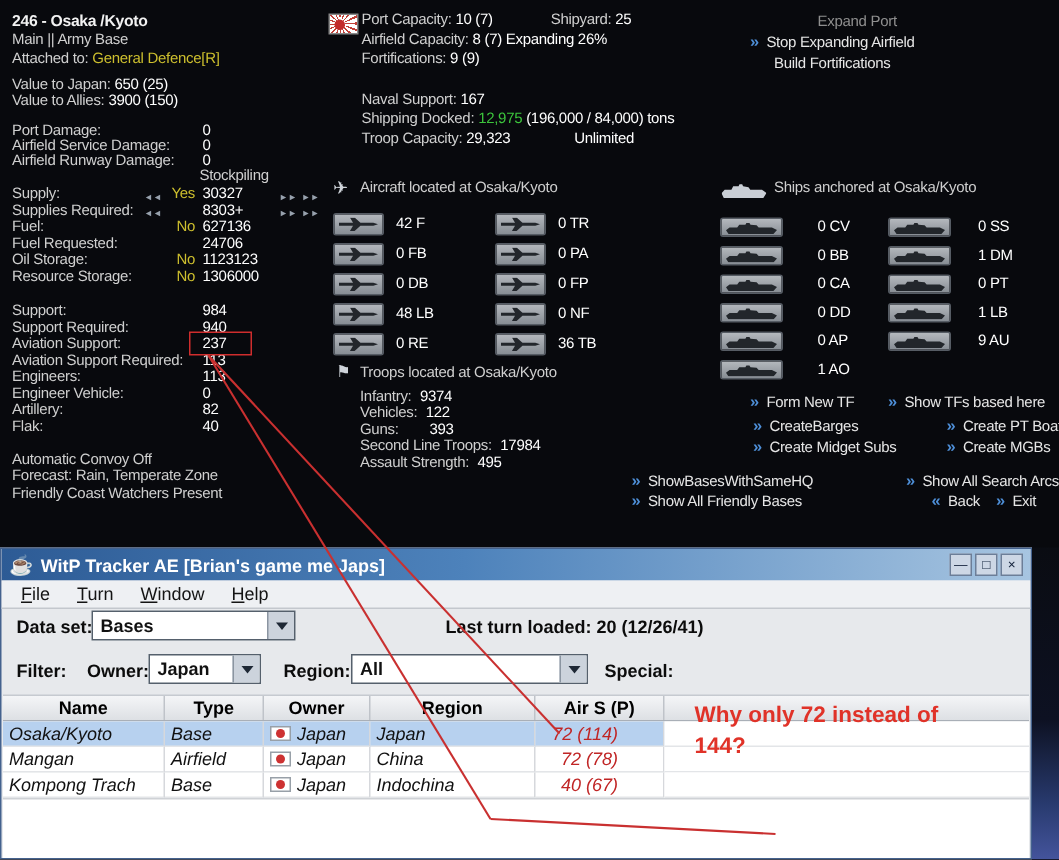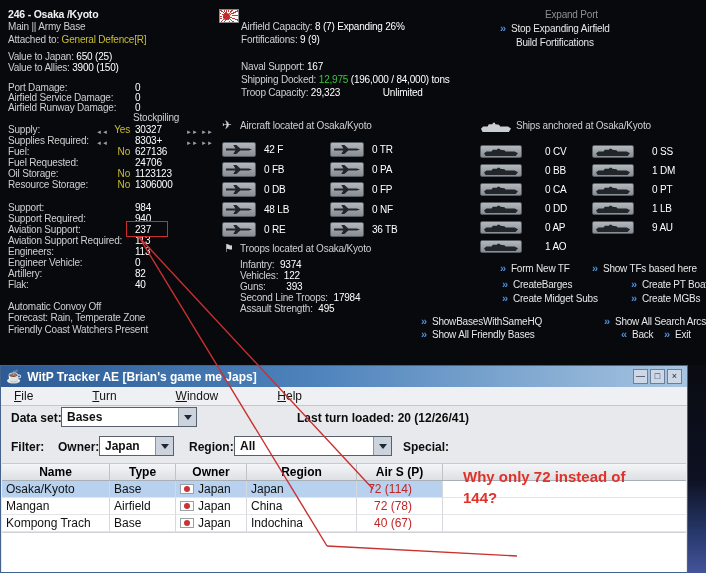--- a/index.html
+++ b/index.html
@@ -43,35 +43,35 @@
   
   .win{position:absolute;left:0;top:365px;width:688px;height:208px;background:#e7e9ec;
        border:1px solid #44628e;box-sizing:border-box;overflow:hidden;z-index:10;}
   .tbar{height:21px;background:linear-gradient(90deg,#2d5b95 0%,#4d82bb 45%,#a7c5e1 100%);
         display:flex;align-items:center;padding:0 5px;gap:5px;}
   .jico{color:#fff;font-size:13px;line-height:14px;}
   .ttxt{color:#fff;font-weight:bold;font-size:12px;white-space:nowrap;}
   .wbtns{margin-left:auto;display:flex;gap:2px;}
   .wbtn{width:15px;height:15px;background:#cdd7e5;border:1px solid #6c7e98;box-sizing:border-box;
         font-size:9px;line-height:13px;text-align:center;color:#14233c;cursor:pointer;}
-  .mbar{height:18px;background:#eef0f3;border-bottom:1px solid #c3c7cd;display:flex;align-items:center;padding-left:4px;gap:41px;}
+  .mbar{height:18px;background:#eef0f3;border-bottom:1px solid #c3c7cd;display:flex;align-items:center;padding-left:4px;}
   .mitem{display:inline-block;font-size:12px;color:#141414;padding:0 9px;cursor:pointer;}
   .mitem::first-letter{text-decoration:underline;}
   .blab{position:absolute;font-weight:bold;font-size:12px;color:#0c0c0c;white-space:nowrap;}
   .combo{position:absolute;height:20px;background:#fff;border:1px solid #55606c;box-sizing:border-box;cursor:pointer;}
   .cval{position:absolute;left:5px;top:2px;font-weight:bold;font-size:12px;color:#111;white-space:nowrap;}
   .carr{position:absolute;right:0;top:0;bottom:0;width:17px;background:#ccd3dc;border-left:1px solid #8b95a1;
         display:flex;align-items:center;justify-content:center;}
   .tri{width:0;height:0;border-left:4px solid transparent;border-right:4px solid transparent;border-top:5px solid #1e2835;}
   .thead{position:absolute;left:1px;top:97px;width:684px;height:18px;display:flex;box-sizing:border-box;
          background:linear-gradient(#f4f5f7,#dde0e4);border-top:1px solid #c6cad0;border-bottom:1px solid #a9afb7;}
   .th{border-right:1px solid #bfc3c9;font-weight:bold;font-size:12px;line-height:16px;text-align:center;box-sizing:border-box;}
   .thx{flex:1;border-right:none;}
   .tbody{position:absolute;left:1px;top:115px;width:684px;}
-  .trow{display:flex;height:17px;background:#fff;cursor:pointer;}
+  .trow{display:flex;height:17px;background:#fff;cursor:pointer;font-style:italic;}
   .td{border-right:1px solid #d6d8dc;border-bottom:1px solid #e3e5e8;font-size:12px;line-height:16px;height:17px;
       box-sizing:border-box;padding-left:4px;white-space:nowrap;overflow:hidden;color:#111;}
   .tdx{flex:1;border-right:none;background:#fff;}
   .sel .td{background:#b7d1ef;}
   .sel .tdx{background:#fff;}
   .air{color:#c02525;text-align:right;padding-right:30px;padding-left:0;}
   .flag{display:inline-block;width:14px;height:10px;background:#fff;border:1px solid #98a0a8;vertical-align:-1px;
         margin-right:4px;position:relative;box-sizing:border-box;}
   .flag::after{content:"";position:absolute;left:50%;top:50%;width:6px;height:6px;margin:-3px 0 0 -3px;
         background:#cd3232;border-radius:50%;}
@@ -181,20 +181,26 @@
   <div class="g" style="top:279px;left:8px">
     <span>Flak:</span>
     <span class="lval">40</span>
   </div>
 
   <div class="g" style="top:301px;left:8px">Automatic Convoy Off</div>
   <div class="g" style="top:324px;left:8px">Friendly Coast Watchers Present</div>
   <div class="g" style="top:312px;left:8px">Forecast: Rain, Temperate Zone</div>
 
   <div class="jflag" style="top:9px;left:219px"></div>
+  <div class="g" style="top:8px;left:241px">
+    <span>Port Capacity:</span>
+    <span class="wv">10 (7)</span>
+    <span style="margin-left:36px">Shipyard:</span>
+    <span class="wv">25</span>
+  </div>
   <div class="g" style="top:21px;left:241px">
     <span>Airfield Capacity:</span>
     <span class="wv">8 (7)</span>
     <span class="wv">Expanding 26%</span>
   </div>
   <div class="g" style="top:34px;left:241px">
     <span>Fortifications:</span>
     <span class="wv">9 (9)</span>
   </div>
   <div class="g" style="top:61px;left:241px">

